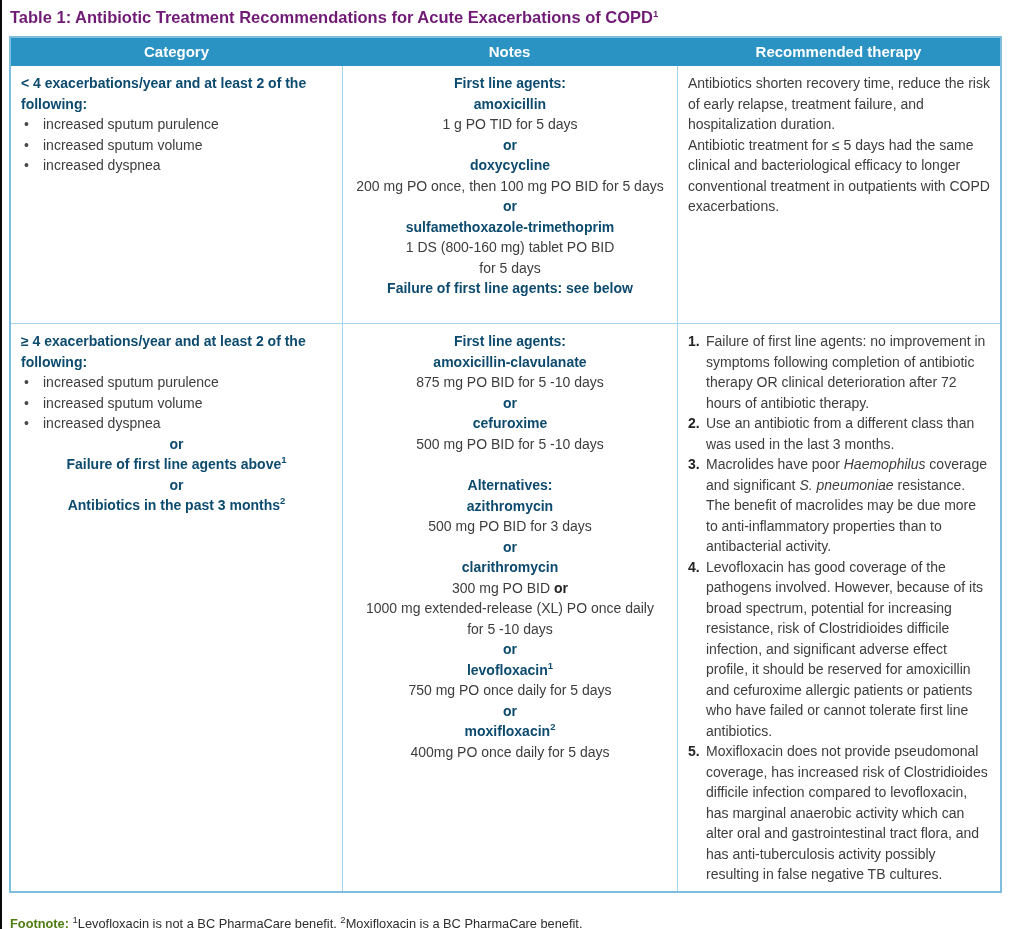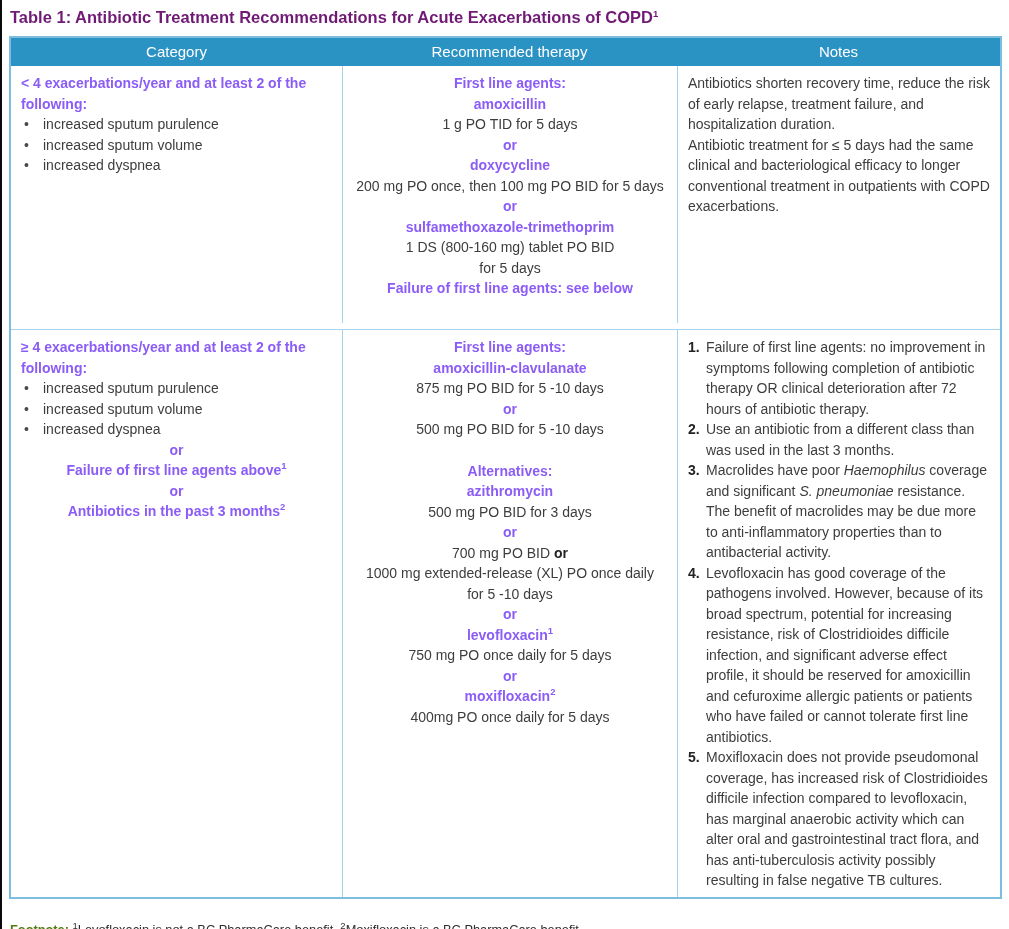--- a/index.html
+++ b/index.html
@@ -18,34 +18,34 @@
   }
   sup { font-size:9.5px; vertical-align:super; line-height:0; }
   .tbl {
     margin:8px 0 0 7px; width:993px;
     border:2px solid #7dbede;
     background:#fff;
   }
   .thead, .trow { display:grid; grid-template-columns:331px 335px 323px; }
   .thead { background:#2b92c4; height:28px; }
   .th {
-    color:#ffffff; font-weight:400; font-size:15px;
+    color:#ffffff; font-weight:700; font-size:15px;
     text-align:center; line-height:28px;
     white-space:nowrap; overflow:hidden;
   }
-  .trow.r2 { border-top:1px solid #a5d5ee;margin-top:6px; }
+  .trow.r2 { border-top:1px solid #a5d5ee; }
   .td {
     border-left:1px solid #a5d5ee;
     padding:7px 10px 6px 10px;
     font-size:14px; line-height:20.5px; color:#3d3d3d;
   }
   .td:first-child { border-left:none; }
   .r1 .td { min-height:257px; }
   .r2 .td { min-height:548px; }
-  .bold, .cell-heading, .drug, .or, .group-label, .center-bold { font-weight:700; color:#8b5cf6; }
+  .bold, .cell-heading, .drug, .or, .group-label, .center-bold { font-weight:700; color:#0c4a6e; }
   .bullet { display:flex; }
   .bullet::before { content:"\2022"; width:19px; flex:0 0 19px; padding-left:3px; color:#4a4a4a; }
   .center { text-align:center; }
   .therapy-cell { text-align:center; }
   .group-label { text-align:center; }
   .alt-gap { margin-top:21px; }
   .or-inline { font-weight:700; color:#232323; margin-left:4px; }
   .notes-cell { font-size:14px; }
   .note-item { display:flex; }
   .note-num { flex:0 0 18px; font-weight:700; color:#232323; }
@@ -58,22 +58,22 @@
 </style>
 </head>
 <body>
 
 <h1 class="doc-title"><span>Table 1: Antibiotic Treatment Recommendations for Acute Exacerbations of COPD</span><sup>1</sup></h1>
 
 <div class="tbl">
 
   <div class="thead">
     <div class="th">Category</div>
+    <div class="th">Notes</div>
     <div class="th">Recommended therapy</div>
-    <div class="th">Notes</div>
   </div>
 
   <div class="trow r1">
 
     <div class="td category-cell">
       <div class="cell-heading">&lt; 4 exacerbations/year and at least 2 of the following:</div>
       <div class="bullet">
           <span>increased sputum purulence</span>
         </div>
       <div class="bullet">
@@ -121,26 +121,28 @@
       <div class="center-bold center"><span>Failure of first line agents above</span><sup>1</sup></div>
       <div class="center-bold center">or</div>
       <div class="center-bold center"><span>Antibiotics in the past 3 months</span><sup>2</sup></div>
     </div>
 
     <div class="td therapy-cell">
       <div class="group-label">First line agents:</div>
       <div class="drug">amoxicillin-clavulanate</div>
       <div>875 mg PO BID for 5 -10 days</div>
       <div class="or">or</div>
+      <div class="drug">cefuroxime</div>
       <div>500 mg PO BID for 5 -10 days</div>
       <div class="group-label alt-gap">Alternatives:</div>
       <div class="drug">azithromycin</div>
       <div>500 mg PO BID for 3 days</div>
       <div class="or">or</div>
-      <div><span>700 mg PO BID</span><span class="or-inline">or</span></div>
+      <div class="drug">clarithromycin</div>
+      <div><span>300 mg PO BID</span><span class="or-inline">or</span></div>
       <div>1000 mg extended-release (XL) PO once daily</div>
       <div>for 5 -10 days</div>
       <div class="or">or</div>
       <div class="drug"><span>levofloxacin</span><sup>1</sup></div>
       <div>750 mg PO once daily for 5 days</div>
       <div class="or">or</div>
       <div class="drug"><span>moxifloxacin</span><sup>2</sup></div>
       <div>400mg PO once daily for 5 days</div>
     </div>
 

